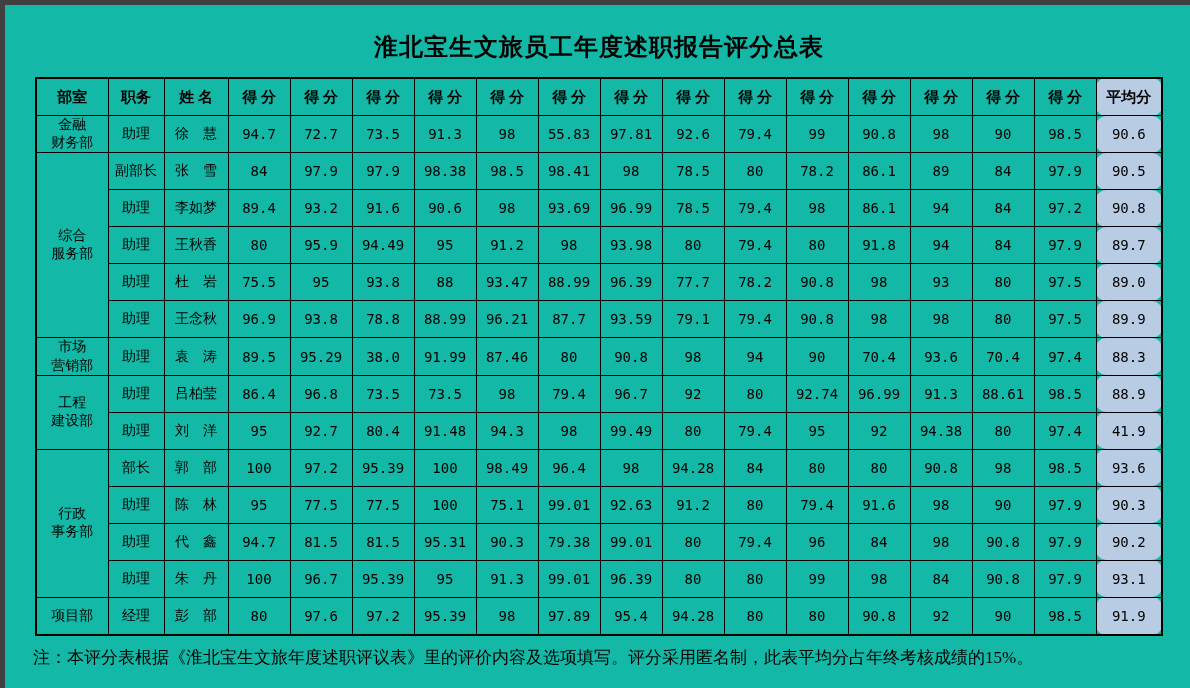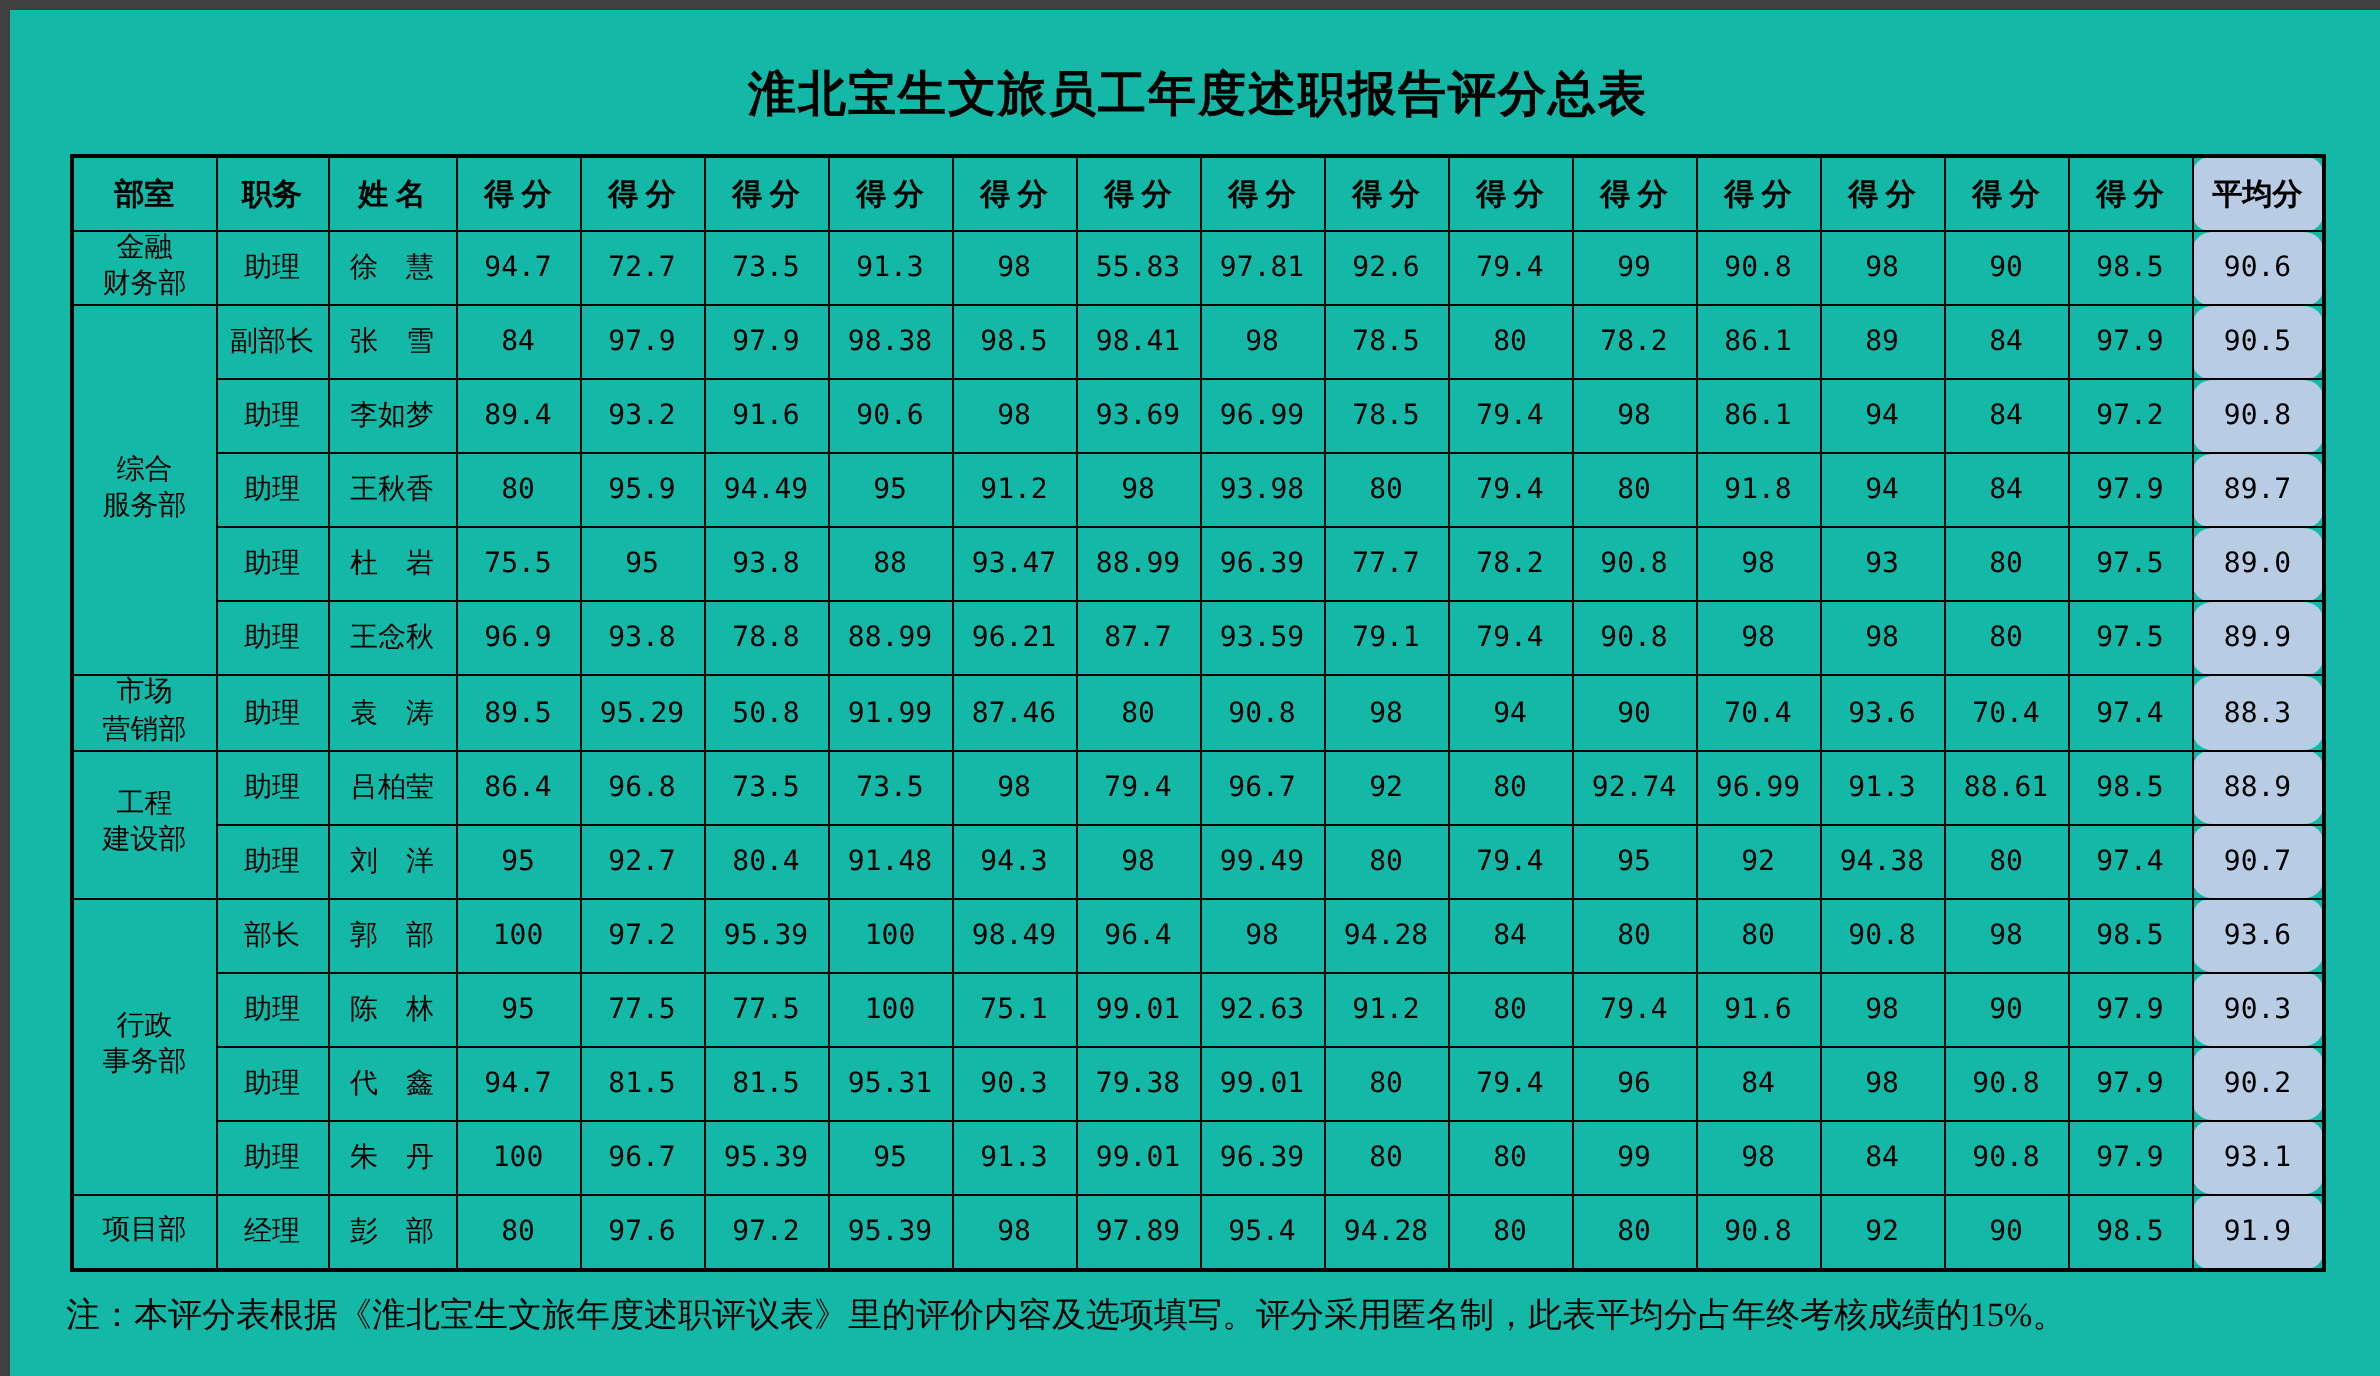--- a/index.html
+++ b/index.html
@@ -246,21 +246,21 @@
           <td class="score-cell">97.5</td>
           <td class="avg-cell">89.9</td>
         </tr>
         <tr>
           <td class="dept-cell" rowspan="1">市场
 营销部</td>
           <td class="pos-cell">助理</td>
           <td class="name-cell">袁　涛</td>
           <td class="score-cell">89.5</td>
           <td class="score-cell">95.29</td>
-          <td class="score-cell">50.8</td>
+          <td class="score-cell">38.0</td>
           <td class="score-cell">91.99</td>
           <td class="score-cell">87.46</td>
           <td class="score-cell">80</td>
           <td class="score-cell">90.8</td>
           <td class="score-cell">98</td>
           <td class="score-cell">94</td>
           <td class="score-cell">90</td>
           <td class="score-cell">70.4</td>
           <td class="score-cell">93.6</td>
           <td class="score-cell">70.4</td>
@@ -298,21 +298,21 @@
           <td class="score-cell">94.3</td>
           <td class="score-cell">98</td>
           <td class="score-cell">99.49</td>
           <td class="score-cell">80</td>
           <td class="score-cell">79.4</td>
           <td class="score-cell">95</td>
           <td class="score-cell">92</td>
           <td class="score-cell">94.38</td>
           <td class="score-cell">80</td>
           <td class="score-cell">97.4</td>
-          <td class="avg-cell">90.7</td>
+          <td class="avg-cell">41.9</td>
         </tr>
         <tr>
           <td class="dept-cell" rowspan="4">行政
 事务部</td>
           <td class="pos-cell">部长</td>
           <td class="name-cell">郭　部</td>
           <td class="score-cell">100</td>
           <td class="score-cell">97.2</td>
           <td class="score-cell">95.39</td>
           <td class="score-cell">100</td>

